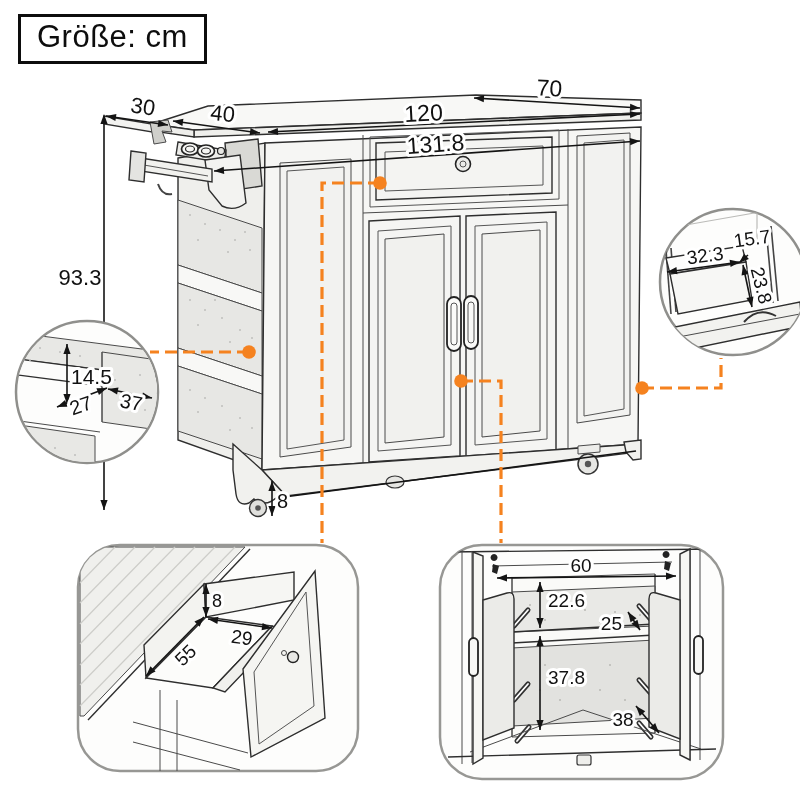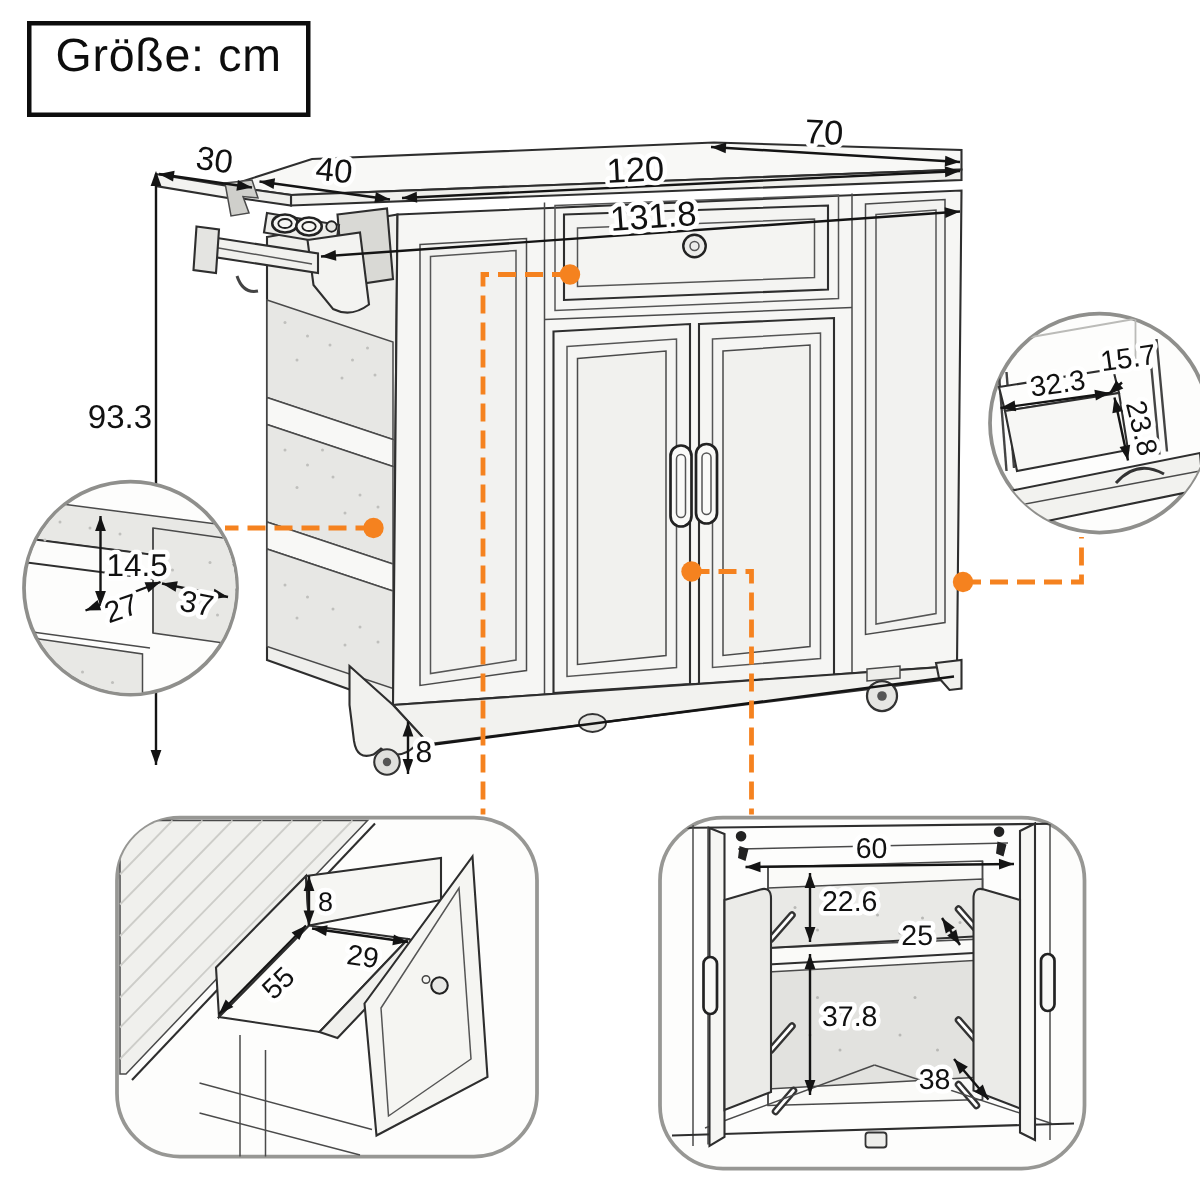--- a/index.html
+++ b/index.html
@@ -1,19 +1,19 @@
 <!DOCTYPE html>
 <html><head>
 <meta charset="utf-8">
 <style>
   html,body{margin:0;padding:0;background:#ffffff;}
   .canvas{position:relative;width:800px;height:800px;background:#ffffff;overflow:hidden;
           font-family:"Liberation Sans",sans-serif;}
   .unit-box{position:absolute;left:18px;top:14px;border:3px solid #0d0d0d;background:#ffffff;
-            padding:2px 16px 20px 16px;z-index:5;}
+            padding:2px 16px 6px 16px;z-index:5;}
   .unit-box span{font-size:31px;color:#0d0d0d;letter-spacing:0.5px;}
   svg{position:absolute;left:0;top:0;}
   .dim{font-family:"Liberation Sans",sans-serif;fill:#111111;}
   .f23{font-size:23px;} .f22{font-size:22px;} .f21{font-size:21px;}
   .f20{font-size:20px;} .f19{font-size:19px;} .f18{font-size:18px;}
   .halo{paint-order:stroke;stroke:#ffffff;stroke-width:6px;stroke-linejoin:round;}
   .ln{stroke:#141414;stroke-width:1.6;fill:none;}
   .ah{fill:#141414;stroke:none;}
   .sk{stroke:#2e2e2e;stroke-width:1.4;}
   .sk1{stroke:#4a4a4a;stroke-width:1;}

